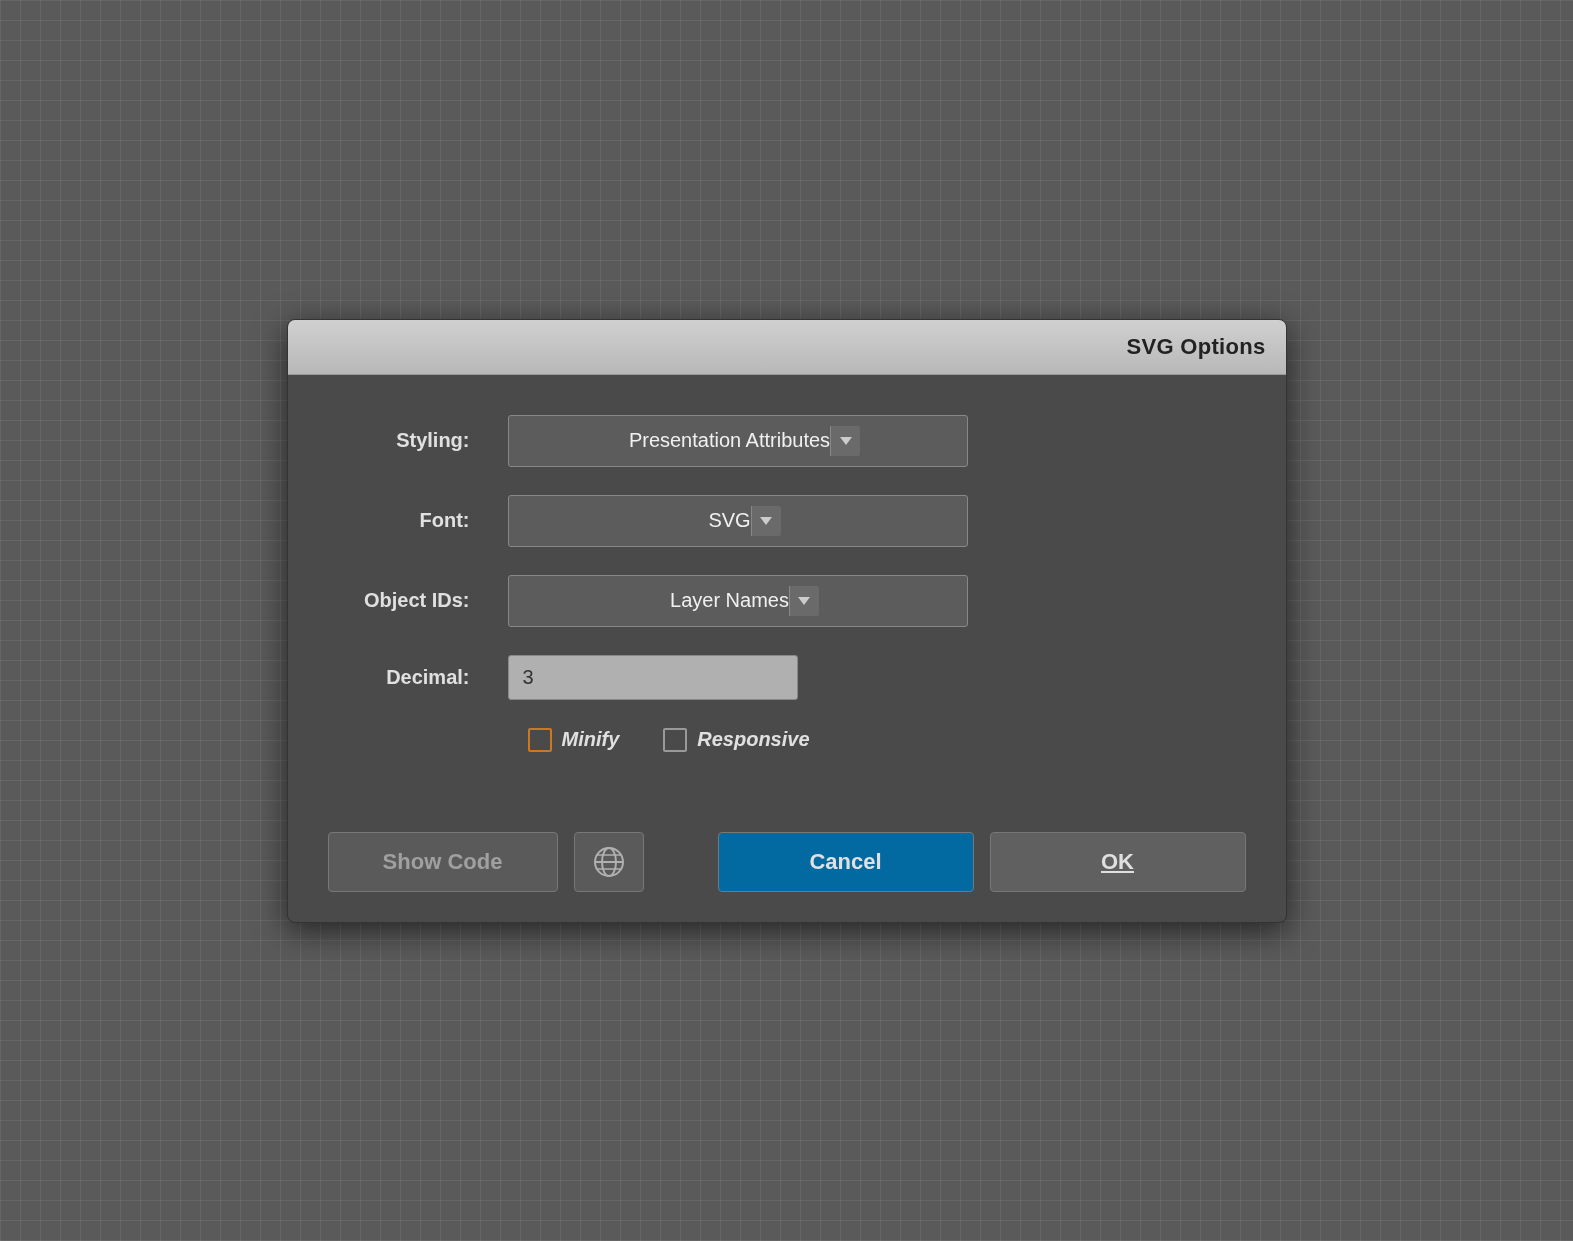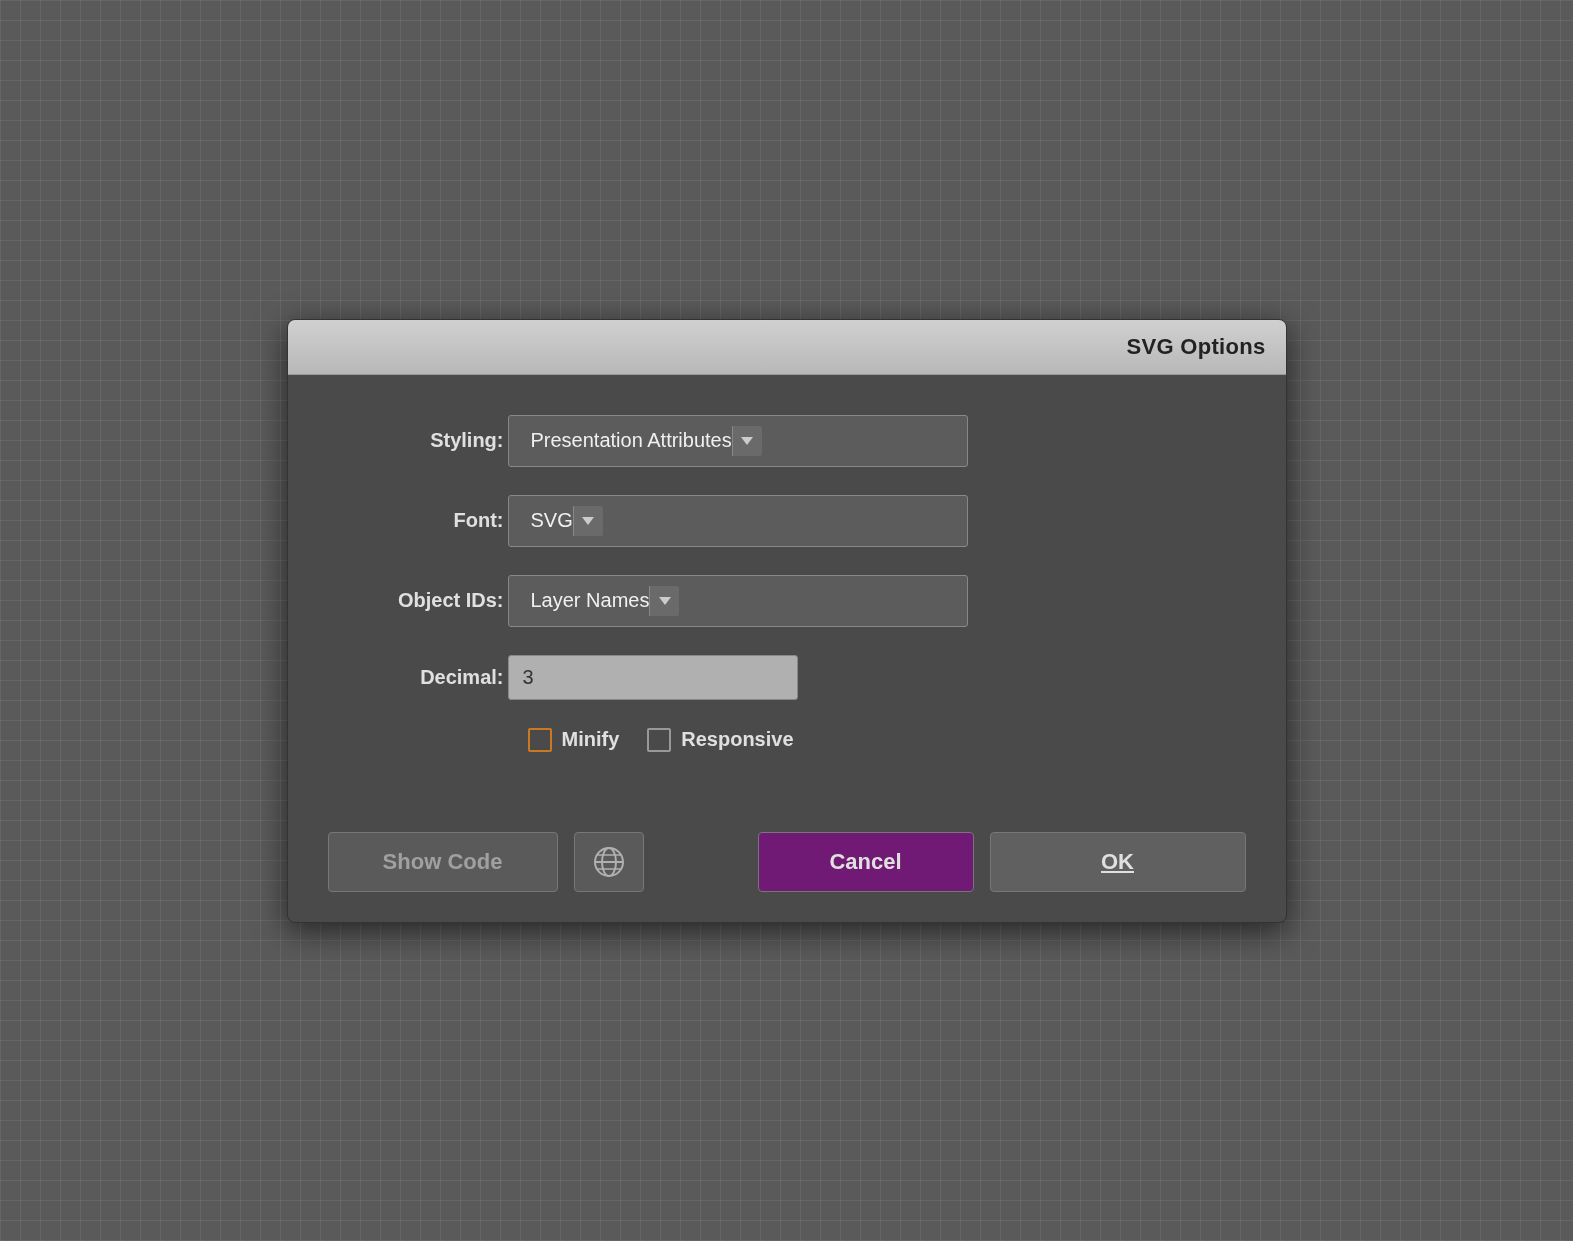--- a/index.html
+++ b/index.html
@@ -54,40 +54,40 @@
       align-items: center;
       margin-bottom: 28px;
     }
 
     .form-label {
       width: 160px;
       text-align: right;
       font-size: 20px;
       font-weight: 600;
       color: #e0e0e0;
-      padding-right: 4px;
+      padding-right: 38px;
       flex-shrink: 0;
     }
 
     .select-wrapper {
       position: relative;
       width: 460px;
     }
 
     .select-display {
       width: 100%;
       background-color: #5c5c5c;
       border: 1px solid #888;
       border-radius: 3px;
       padding: 10px 22px;
       font-size: 20px;
       color: #f0f0f0;
       display: flex;
       align-items: center;
-      justify-content: flex-start;
+      justify-content: center;
       cursor: pointer;
       user-select: none;
     }
 
     .select-arrow {
       width: 30px;
       height: 30px;
       background-color: #6a6a6a;
       border-left: 1px solid #888;
       display: flex;
@@ -114,23 +114,24 @@
       border-radius: 3px;
       padding: 10px 14px;
       font-size: 20px;
       color: #333;
       outline: none;
     }
 
     .checkboxes-row {
       display: flex;
       align-items: center;
-      gap: 28px;
+      gap: 44px;
       margin-bottom: 40px;
       padding-left: 180px;
+      font-style: italic;
     }
 
     .checkbox-group {
       display: flex;
       align-items: center;
       gap: 10px;
     }
 
     .checkbox-box {
       width: 24px;
@@ -181,22 +182,22 @@
       width: 70px;
       background-color: #5a5a5a;
       border: 1px solid #777;
       display: flex;
       align-items: center;
       justify-content: center;
       flex-shrink: 0;
     }
 
     .btn-cancel {
-      width: 216px;
-      background-color: #701a75;
+      width: 256px;
+      background-color: #0369a1;
       color: #e0e0e0;
       border: 1px solid #777;
       margin-left: auto;
     }
 
     .btn-ok {
       width: 256px;
       background-color: #606060;
       color: #e0e0e0;
       border: 1px solid #777;

